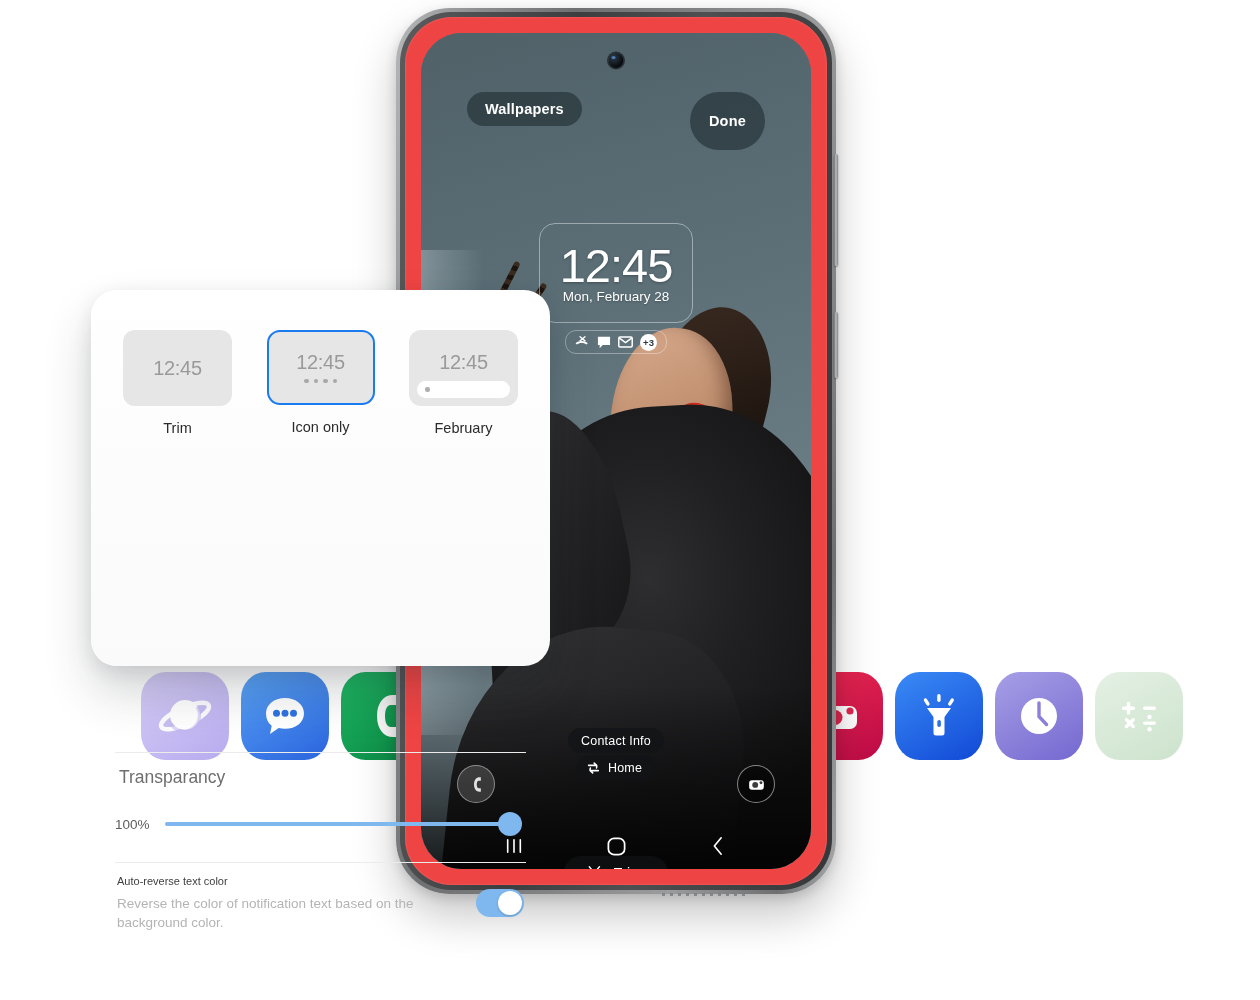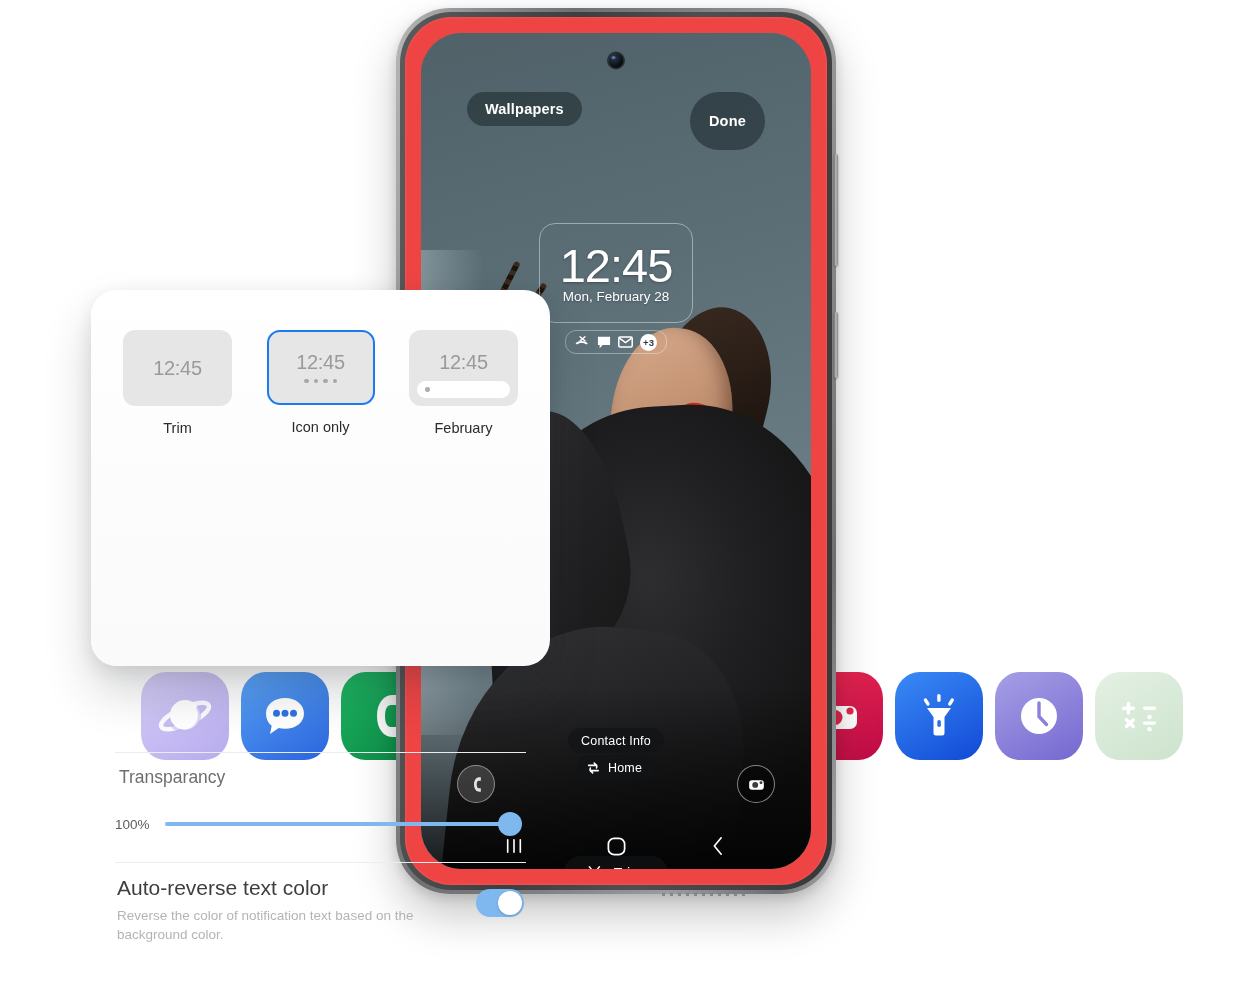--- a/index.html
+++ b/index.html
@@ -219,21 +219,21 @@
   .slider-wrap{position:absolute;left:24px;right:40px;top:520px;height:28px;display:flex;align-items:center;}
   .slider-val{font-size:13.5px;color:#5c5c5c;width:42px;}
   .track{position:relative;flex:1;height:4px;border-radius:2px;background:#dfe7ef;margin-left:8px;}
   .track-fill{position:absolute;left:0;top:0;bottom:0;border-radius:2px;background:#7fb8ef;}
   .knob{
     position:absolute;top:50%;width:24px;height:24px;border-radius:50%;
     background:#7fb8ef;transform:translate(-50%,-50%);
   }
   .toggle-row{position:absolute;left:26px;right:26px;top:585px;display:flex;align-items:flex-start;}
   .tg-texts{flex:1;}
-  .tg-title{font-size:21px;color:#3e3e3e;line-height:1.2;}
+  .tg-title{font-size:11px;color:#3e3e3e;line-height:1.2;}
   .tg-sub{font-size:13.5px;color:#b4b4b4;margin-top:6px;line-height:1.42;max-width:300px;}
   .switch{
     width:48px;height:28px;border-radius:14px;background:#7fb8ef;position:relative;flex:none;margin-top:14px;
   }
   .switch i{
     position:absolute;right:2px;top:2px;width:24px;height:24px;border-radius:50%;background:#fff;
     box-shadow:0 1px 3px rgba(0,0,0,.18);display:block;
   }
 </style>
 </head>

